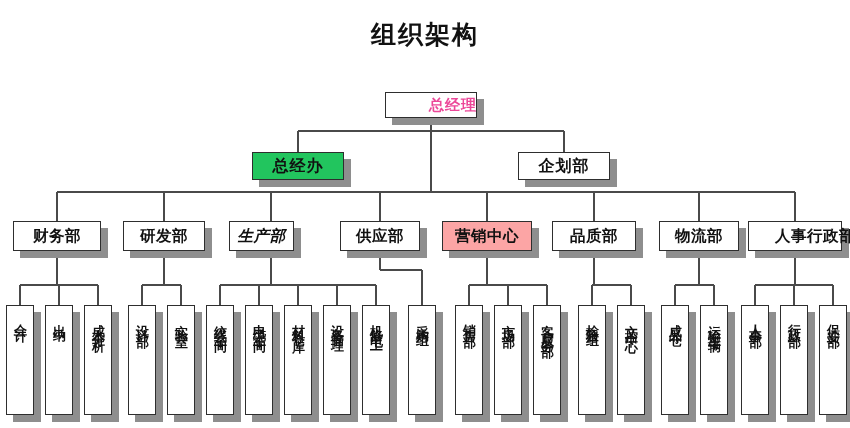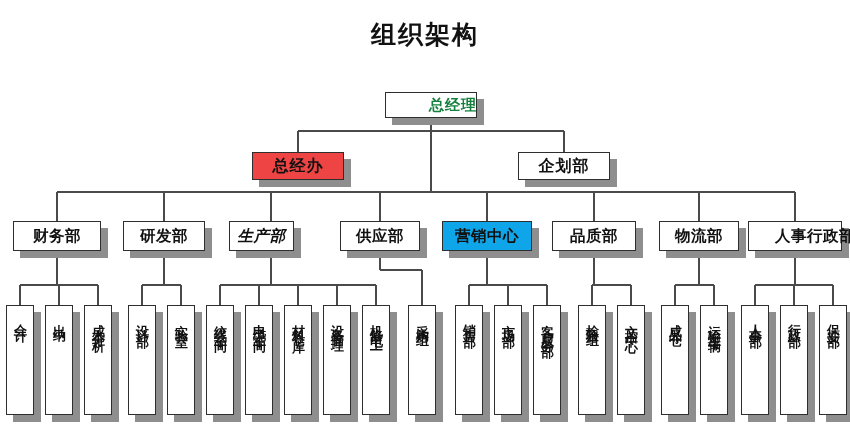--- a/index.html
+++ b/index.html
@@ -119,26 +119,26 @@
       <line x1="755" y1="285" x2="833" y2="285" stroke="#4a4a4a"></line>
       <line x1="755" y1="285" x2="755" y2="305" stroke="#4a4a4a"></line>
       <line x1="794" y1="285" x2="794" y2="305" stroke="#4a4a4a"></line>
       <line x1="833" y1="285" x2="833" y2="305" stroke="#4a4a4a"></line>
     </svg>
 
   <div id="nodes-layer">
       <div class="node lvl-root" style="left: 385px; top: 92px; width: 92px; height: 26px;">
         <div class="shadow" style="background: rgb(142, 142, 142);"></div>
         <div class="face" style="background: rgb(255, 255, 255); border-color: rgb(46, 46, 46);">
-          <span class="label" style="color: #15803d; margin-left: 44px;">总经理</span>
+          <span class="label" style="color: #ec4899; margin-left: 44px;">总经理</span>
         </div>
       </div>
       <div class="node lvl-mid" style="left: 252px; top: 152px; width: 92px; height: 28px;">
         <div class="shadow" style="background: rgb(142, 142, 142);"></div>
-        <div class="face" style="background: #ef4444; border-color: rgb(46, 46, 46);">
+        <div class="face" style="background: #22c55e; border-color: rgb(46, 46, 46);">
           <span class="label" style="color: rgb(17, 17, 17);">总经办</span>
         </div>
       </div>
       <div class="node lvl-mid" style="left: 518px; top: 152px; width: 92px; height: 28px;">
         <div class="shadow" style="background: rgb(142, 142, 142);"></div>
         <div class="face" style="background: rgb(255, 255, 255); border-color: rgb(46, 46, 46);">
           <span class="label" style="color: rgb(17, 17, 17);">企划部</span>
         </div>
       </div>
       <div class="node lvl-dept" style="left: 13px; top: 221px; width: 88px; height: 30px;">
@@ -160,21 +160,21 @@
         </div>
       </div>
       <div class="node lvl-dept" style="left: 340px; top: 221px; width: 80px; height: 30px;">
         <div class="shadow" style="background: rgb(142, 142, 142);"></div>
         <div class="face" style="background: rgb(255, 255, 255); border-color: rgb(46, 46, 46);">
           <span class="label" style="color: rgb(17, 17, 17);">供应部</span>
         </div>
       </div>
       <div class="node lvl-dept" style="left: 442px; top: 221px; width: 90px; height: 30px;">
         <div class="shadow" style="background: rgb(142, 142, 142);"></div>
-        <div class="face" style="background: #0ea5e9; border-color: rgb(46, 46, 46);">
+        <div class="face" style="background: #fca5a5; border-color: rgb(46, 46, 46);">
           <span class="label" style="color: rgb(17, 17, 17);">营销中心</span>
         </div>
       </div>
       <div class="node lvl-dept" style="left: 552px; top: 221px; width: 84px; height: 30px; padding-left: 37px;">
         <div class="shadow" style="background: rgb(142, 142, 142);"></div>
         <div class="face" style="background: rgb(255, 255, 255); border-color: rgb(46, 46, 46);">
           <span class="label" style="color: rgb(17, 17, 17);">品质部</span>
         </div>
       </div>
       <div class="node lvl-dept" style="left: 659px; top: 221px; width: 80px; height: 30px;">

